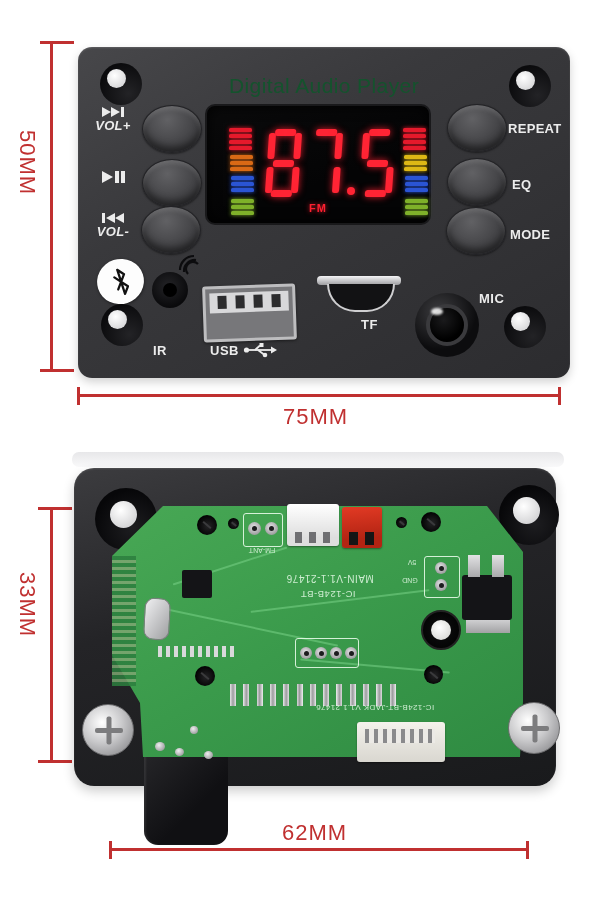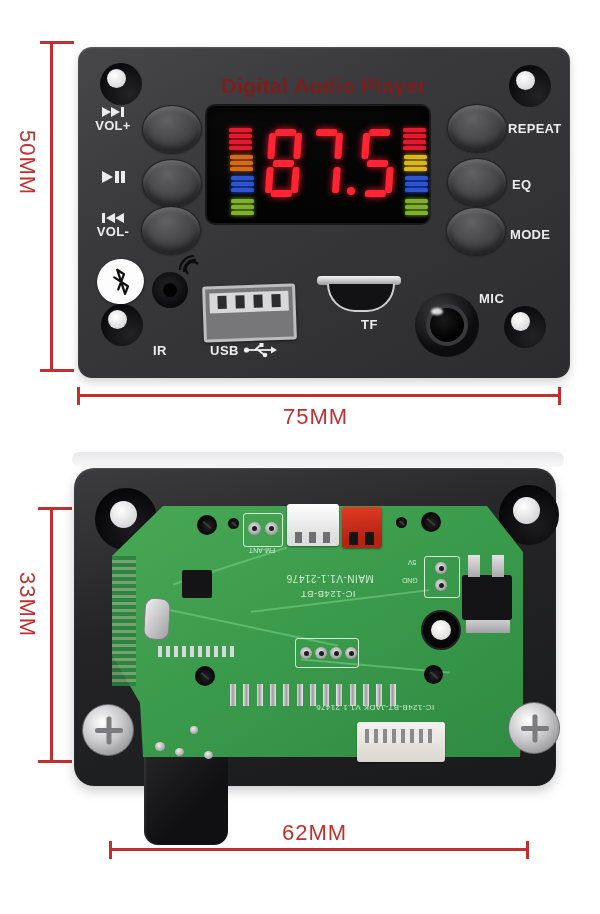--- a/index.html
+++ b/index.html
@@ -12,32 +12,32 @@
   .dim-line-h{height:3px;background:#c03030;}
   .dim-cap-h{height:3px;background:#c03030;}
   .dim-cap-v{width:3px;background:#c03030;}
   .dim-label{color:#c03030;font-size:22px;letter-spacing:1px;}
   .dim-label-v{writing-mode:vertical-rl;}
 
   
   .panel{left:78px;top:47px;width:492px;height:331px;border-radius:14px;
          background:linear-gradient(150deg,#47474a 0%,#39393c 35%,#2c2c2f 100%);
          box-shadow:inset 0 1px 2px rgba(255,255,255,.14), 0 4px 10px rgba(0,0,0,.18);}
-  .panel-title{left:78px;top:74px;width:492px;text-align:center;color:#7f1d1d;
-               font-size:21px;font-weight:bold;letter-spacing:.4px;}
+  .panel-title{left:78px;top:74px;width:492px;text-align:center;color:#14532d;
+               font-size:21px;font-weight:normal;letter-spacing:.4px;}
   .fscrew{width:42px;height:42px;border-radius:50%;
           background:radial-gradient(circle at 68% 72%, #232326, #0b0b0d 72%);}
   .fscrew .dot{position:absolute;left:7px;top:6px;width:19px;height:19px;border-radius:50%;
                background:radial-gradient(circle at 40% 35%, #ffffff, #d6d6d8 80%);}
   .btn{width:58px;height:46px;border-radius:50%;
        background:radial-gradient(ellipse at 42% 30%, #616164, #3c3c3f 72%);
        border:1px solid #232326;
        box-shadow:inset 0 3px 4px rgba(255,255,255,.16), inset 0 -5px 7px rgba(0,0,0,.45), 0 1px 2px rgba(0,0,0,.5);}
   .ctl-label{color:#ececec;font-size:13px;font-weight:bold;letter-spacing:.3px;}
-  .ctl-block{width:56px;text-align:center;color:#ececec;}
+  .ctl-block{width:56px;text-align:center;color:#ececec;font-style:italic;}
   .ctl-block svg{display:block;margin:0 auto;}
 
   
   .display{left:205px;top:104px;width:222px;height:117px;border-radius:10px;
            background:linear-gradient(160deg,#0a0a0b,#040405 60%);
            border:2px solid #19191b; box-shadow:inset 0 0 14px rgba(0,0,0,.9);}
   .bars{position:absolute;width:23px;display:flex;flex-direction:column;gap:2.5px;}
   .bars i{display:block;height:3.5px;border-radius:1.5px;background:currentColor;
           box-shadow:0 0 4px currentColor;}
   .segwrap{position:absolute;left:56px;top:23px;display:flex;align-items:flex-start;}
@@ -261,20 +261,21 @@
           </span>
           <span class="seg-dot"></span>
           <span class="seg-digit">
             <i class="seg seg-a"></i>
             <i class="seg seg-f"></i>
             <i class="seg seg-g"></i>
             <i class="seg seg-c"></i>
             <i class="seg seg-d"></i>
           </span>
         </div>
+      <div class="fm">FM</div>
     </div>
 
     <div class="abs bt-circle">
       <svg width="18" height="28" viewBox="0 0 14 22">
         <polyline points="3,6 11,16 7,21 7,1 11,6 3,16" fill="none" stroke="#111" stroke-width="1.8" stroke-linejoin="round" stroke-linecap="round"></polyline>
       </svg>
     </div>
 
     <div class="abs ir-body">
         <span class="hole"></span>

